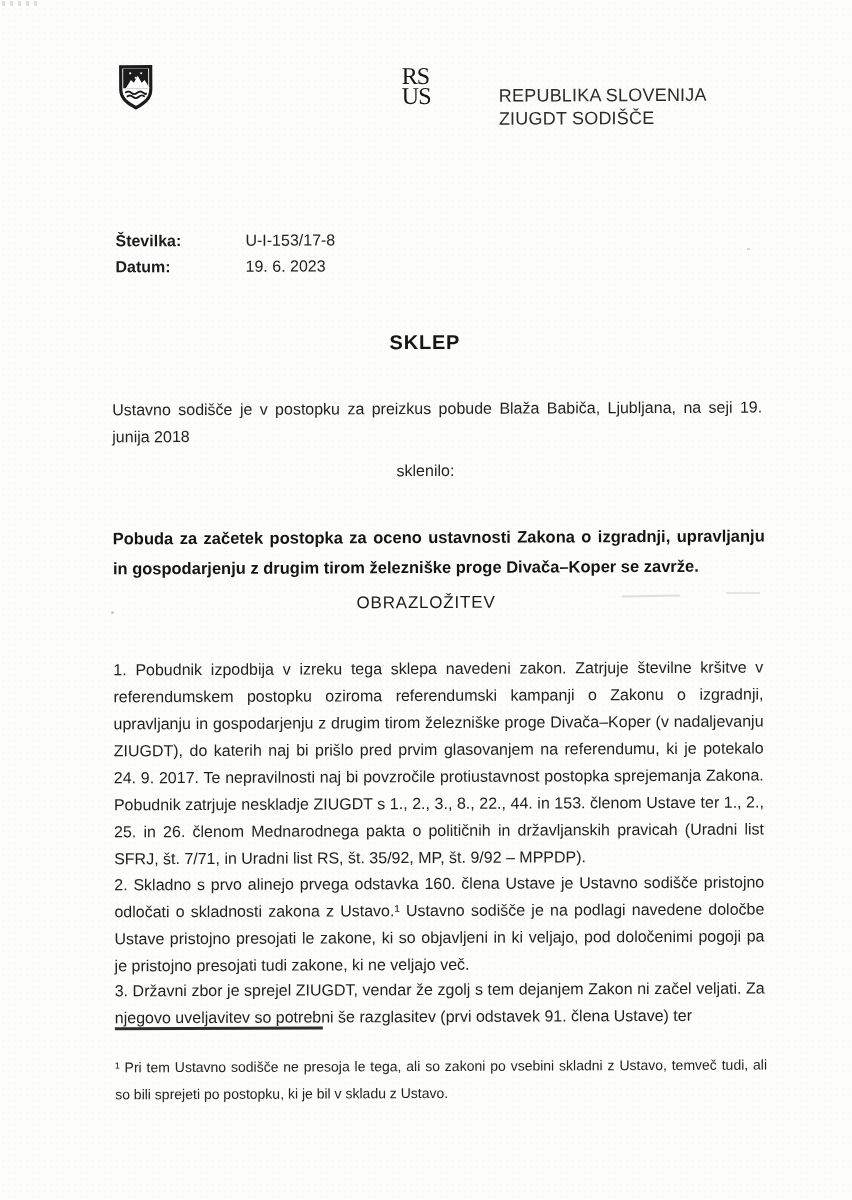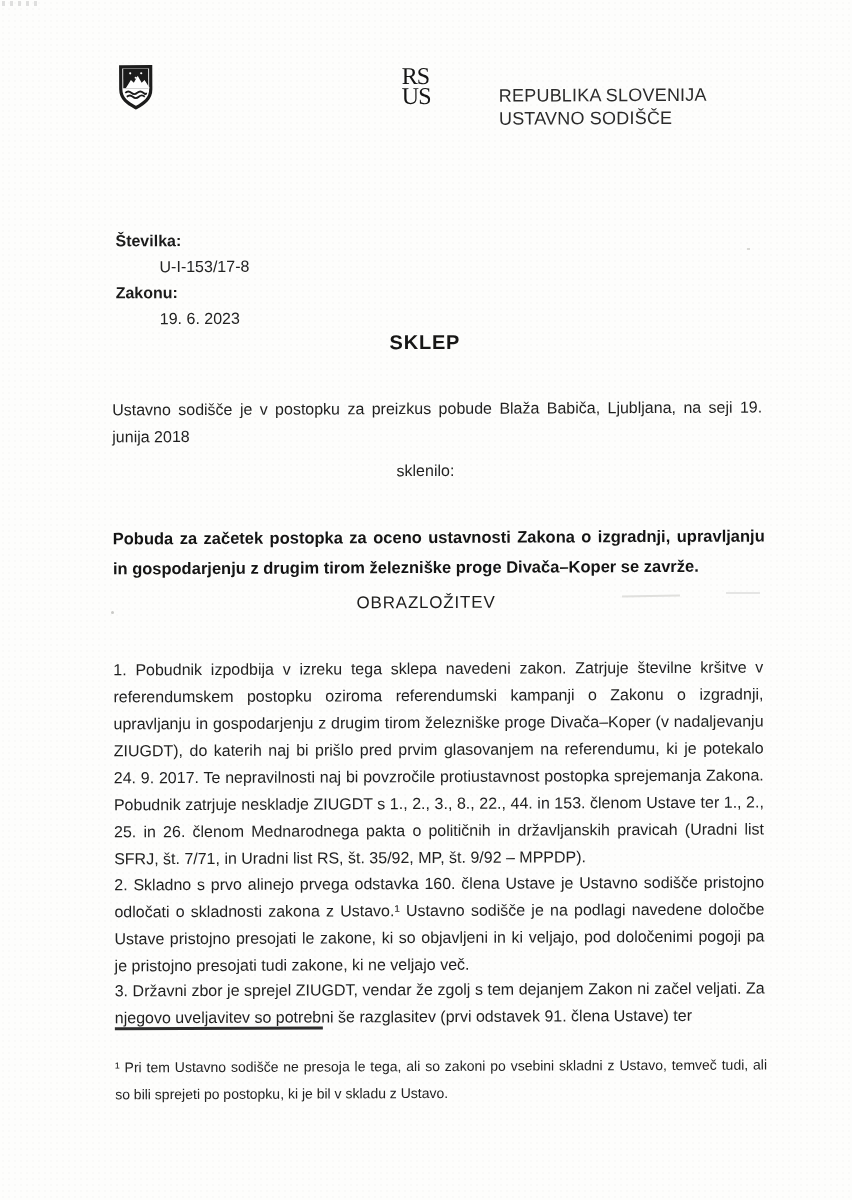--- a/index.html
+++ b/index.html
@@ -36,21 +36,21 @@
     display: flex; flex-direction: column;
   }
   .monogram span:nth-child(2) { margin-top: -1px; }
   .org {
     position: absolute; left: 501px; top: 85px;
     font-size: 18px; line-height: 23px; color: #2b2b2b; letter-spacing: 0.2px;
   }
 
   
   .meta { position: absolute; left: 117px; top: 227px; font-size: 16px; line-height: 26px; }
-  .meta-row { display: flex; flex-direction: column; }
+  .meta-row { display: flex; }
   .meta-label { font-weight: 700; width: 86px; color: #1b1b1b; }
   .meta-value { color: #222; margin-left: 44px; }
 
   
   .doc-title {
     position: absolute; left: 101px; top: 331px; width: 650px;
     text-align: center; font-size: 20px; font-weight: 700; letter-spacing: 0.8px;
     color: #161616;
   }
   .intro {
@@ -118,30 +118,30 @@
       </svg>
     </div>
 
     <div class="monogram">
       <span>RS</span>
       <span>US</span>
     </div>
 
     <div class="org">
       <div>REPUBLIKA SLOVENIJA</div>
-      <div>USTAVNO SODIŠČE</div>
+      <div>ZIUGDT SODIŠČE</div>
     </div>
 
     <div class="meta">
       <div class="meta-row">
         <span class="meta-label">Številka:</span>
         <span class="meta-value">U-I-153/17-8</span>
       </div>
       <div class="meta-row">
-        <span class="meta-label">Zakonu:</span>
+        <span class="meta-label">Datum:</span>
         <span class="meta-value">19. 6. 2023</span>
       </div>
     </div>
 
     <div class="doc-title">SKLEP</div>
 
     <p class="intro">Ustavno sodišče je v postopku za preizkus pobude Blaža Babiča, Ljubljana, na seji 19. junija 2018</p>
 
     <div class="resolved">sklenilo:</div>
 

